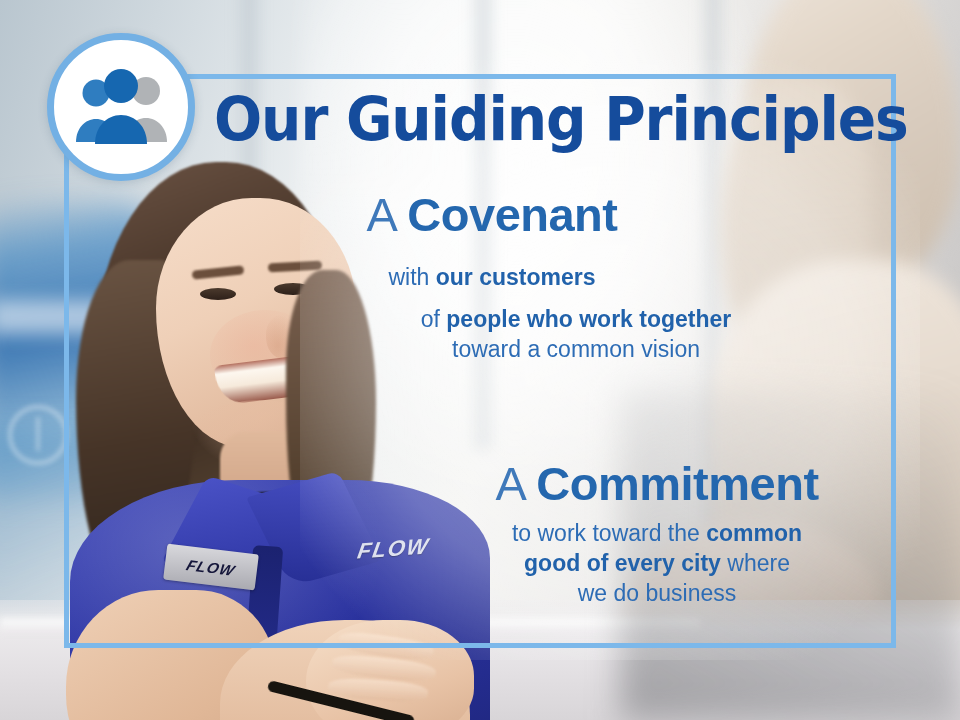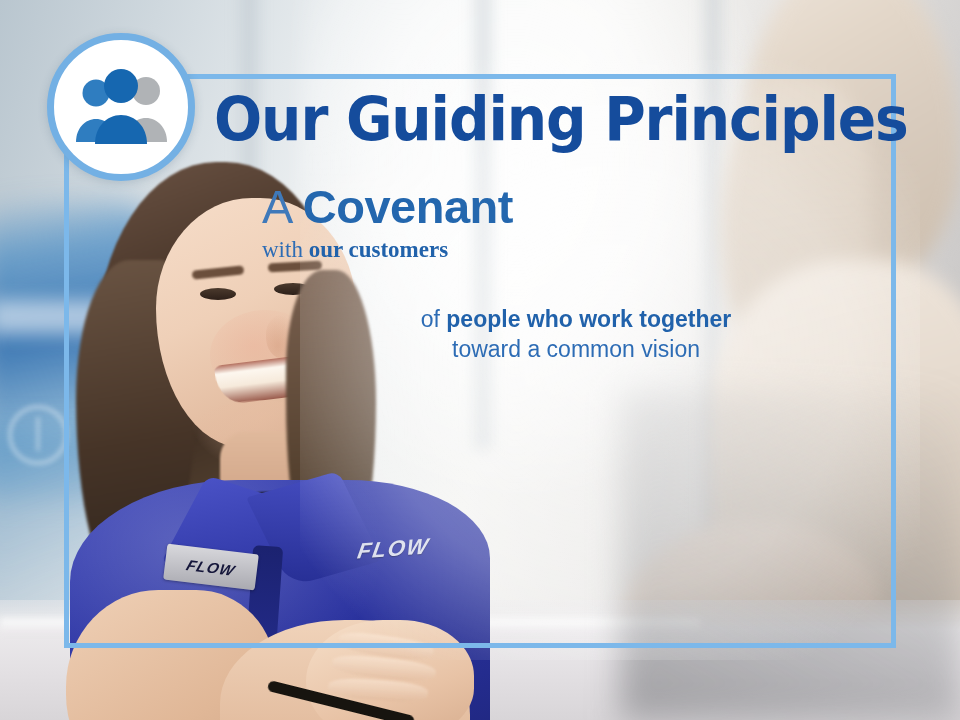--- a/index.html
+++ b/index.html
@@ -293,24 +293,24 @@
     font-family:"Liberation Sans","DejaVu Sans",sans-serif;
     font-weight:400;
     font-size:23px;
     line-height:1.30;
     color:#2d6cb5;
     white-space:nowrap;
   }
   .pblock .sub b{font-weight:700;color:#2162ab;}
 
   
-  #block-covenant{left:262px;top:183px;width:460px;text-align:left;}
+  #block-covenant{left:262px;top:191px;width:460px;text-align:center;}
   #block-community{left:326px;top:300px;width:500px;text-align:center;}
   #block-commitment{left:402px;top:460px;width:510px;text-align:center;}
-  #block-covenant .sub{margin-top:4px;font-family:Liberation Serif, serif;}
+  #block-covenant .sub{margin-top:24px;}
   #block-community .sub{margin-top:5px;}
   #block-commitment .sub{margin-top:11px;}
 </style>
 </head>
 <body>
 
 <div id="stage">
 
   <div class="photo">
     <div class="bg-base"></div>
@@ -394,15 +394,21 @@
       <span class="big">
         <span class="art" style="color: rgb(63, 121, 186);">A </span><span class="word" style="color: rgb(36, 103, 174);">Covenant</span>
       </span>
       <span class="sub" style="color: rgb(45, 108, 181);"><span>with </span><b style="color: rgb(33, 98, 171);">our customers</b></span>
     </div>
 
     <div class="pblock" id="block-community">
       <span class="sub" style="color: rgb(45, 108, 181);"><span>of </span><b style="color: rgb(33, 98, 171);">people who work together</b><br><span>toward a common vision</span></span>
     </div>
 
+    <div class="pblock" id="block-commitment">
+      <span class="big">
+        <span class="art" style="color: rgb(63, 121, 186);">A </span><span class="word" style="color: rgb(36, 103, 174);">Commitment</span>
+      </span>
+      <span class="sub" style="color: rgb(45, 108, 181);"><span>to work toward the </span><b style="color: rgb(33, 98, 171);">common</b><br><b style="color: rgb(33, 98, 171);">good of every city</b><span> where</span><br><span>we do business</span></span>
+    </div>
   </div>
 
 </div>
 
 </body></html>

